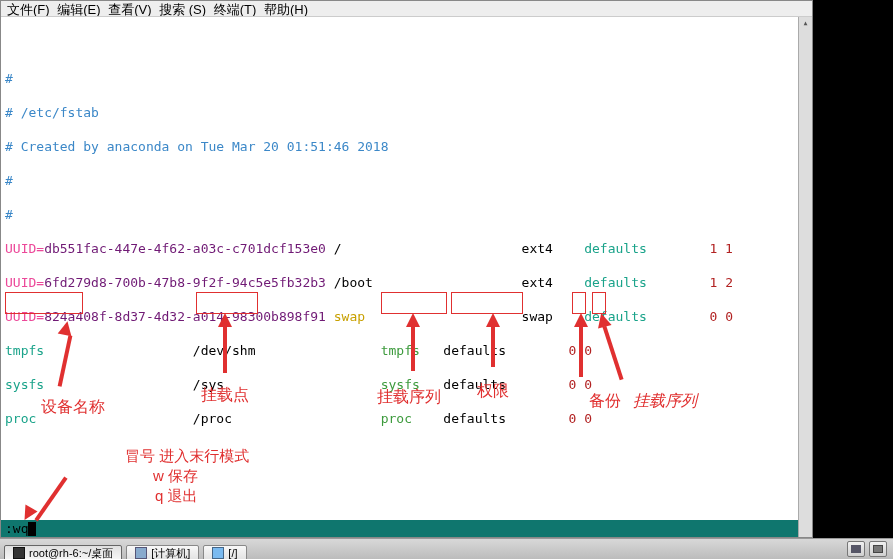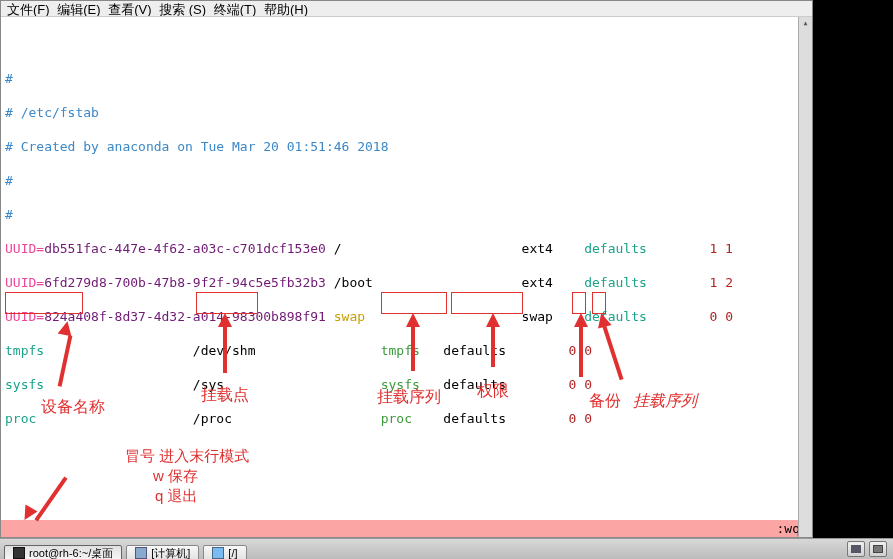--- a/index.html
+++ b/index.html
@@ -87,24 +87,23 @@
     font-family: "Microsoft YaHei", sans-serif;
     font-size: 16px;
     pointer-events: none;
   }
   .anno.small { font-size: 15px; }
   .cmdline {
     position: absolute;
     bottom: 0;
     left: 0;
     width: 100%;
-    background: #fca5a5;
+    background: #0f766e;
     padding: 0 4px;
     line-height: 17px;
-    text-align: right;
   }
   .cursor {
     display: inline-block;
     width: 8px;
     height: 14px;
     background: #000;
     vertical-align: text-bottom;
   }
   .taskbar {
     position: absolute;

